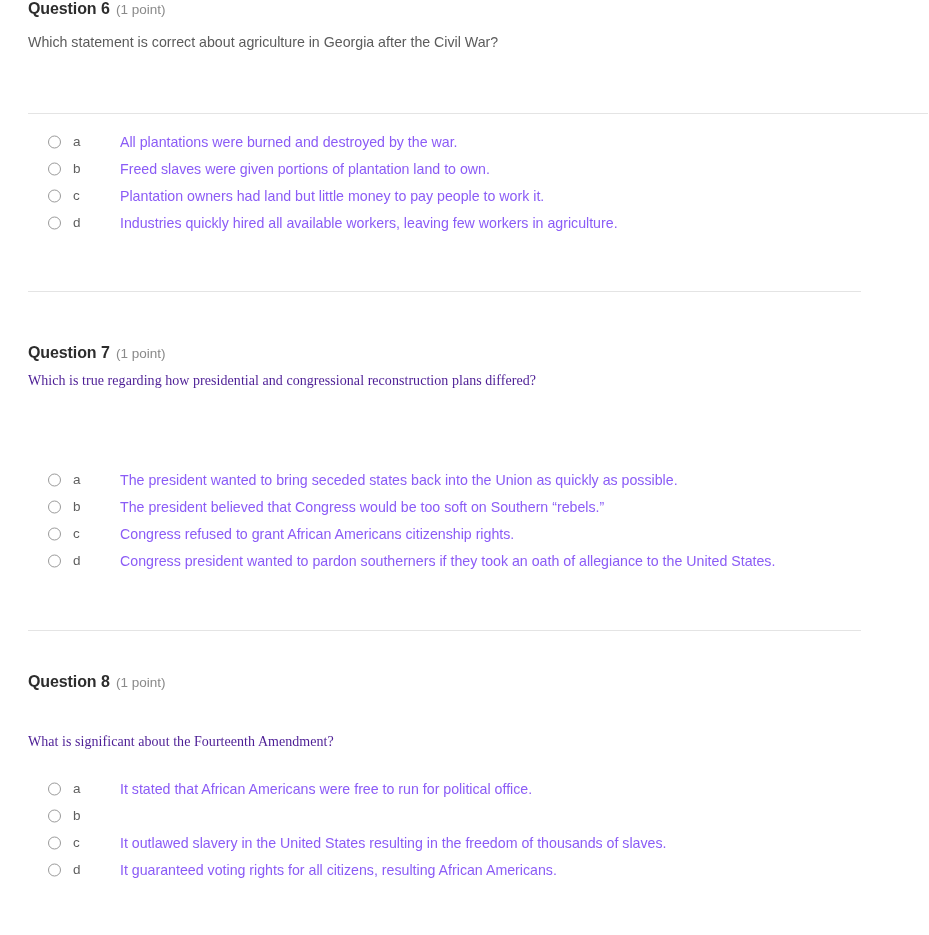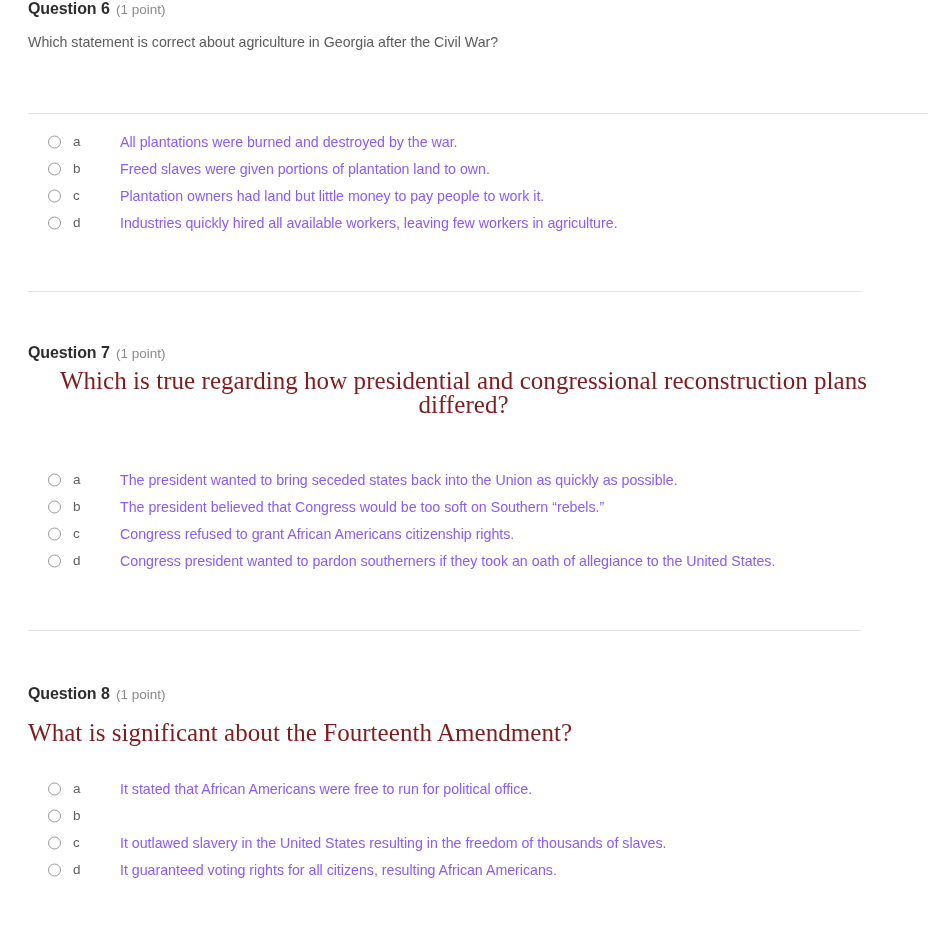--- a/index.html
+++ b/index.html
@@ -50,23 +50,23 @@
   .q-prompt {
     padding-left: 28px;
     padding-right: 30px;
     color: #5b5b5b;
     font-size: 14.2px;
     line-height: 19px;
     text-align: center;
   }
   .q-prompt.serif {
     font-family: "Liberation Serif", serif;
-    font-size: 25px;
+    font-size: 14px;
     line-height: 24px;
-    color: #7f1d1d;
+    color: #4c1d95;
     letter-spacing: 0.05px;
   }
 
   
   .divider {
     height: 1px;
     background: #e4e4e4;
     margin-left: 28px;
     margin-right: 1px;
     border: 0;
@@ -125,22 +125,22 @@
 
   #block-q6 .q-header { position: absolute; top: 0px; left: 0; }
   #block-q6 .q-prompt { position: absolute; top: 33px; left: 0; }
   #block-q6 .divider  { position: absolute; top: 113px; left: 0; right: 0; }
   #block-q6 .options  { position: absolute; top: 128px; left: 0; width: 929px; }
 
   #block-q7 .q-header { position: absolute; top: 0px; left: 0; margin-top: 10px; }
   #block-q7 .q-prompt { position: absolute; top: 35px; left: 0; }
   #block-q7 .options  { position: absolute; top: 132px; left: 0; width: 929px; }
 
-  #block-q8 .q-header { position: absolute; top: 12px; left: 0; }
-  #block-q8 .q-prompt { position: absolute; top: 48px; left: 0; }
+  #block-q8 .q-header { position: absolute; top: 0px; left: 0; }
+  #block-q8 .q-prompt { position: absolute; top: 57px; left: 0; }
   #block-q8 .options  { position: absolute; top: 102px; left: 0; width: 929px; }
 
   #divider-q6-q7 { position: absolute; top: 291px; left: 0; right: 0; }
   #divider-q7-q8 { position: absolute; top: 630px; left: 0; right: 0; }
 </style>
 </head>
 <body>
 
 <div class="quiz">
 

